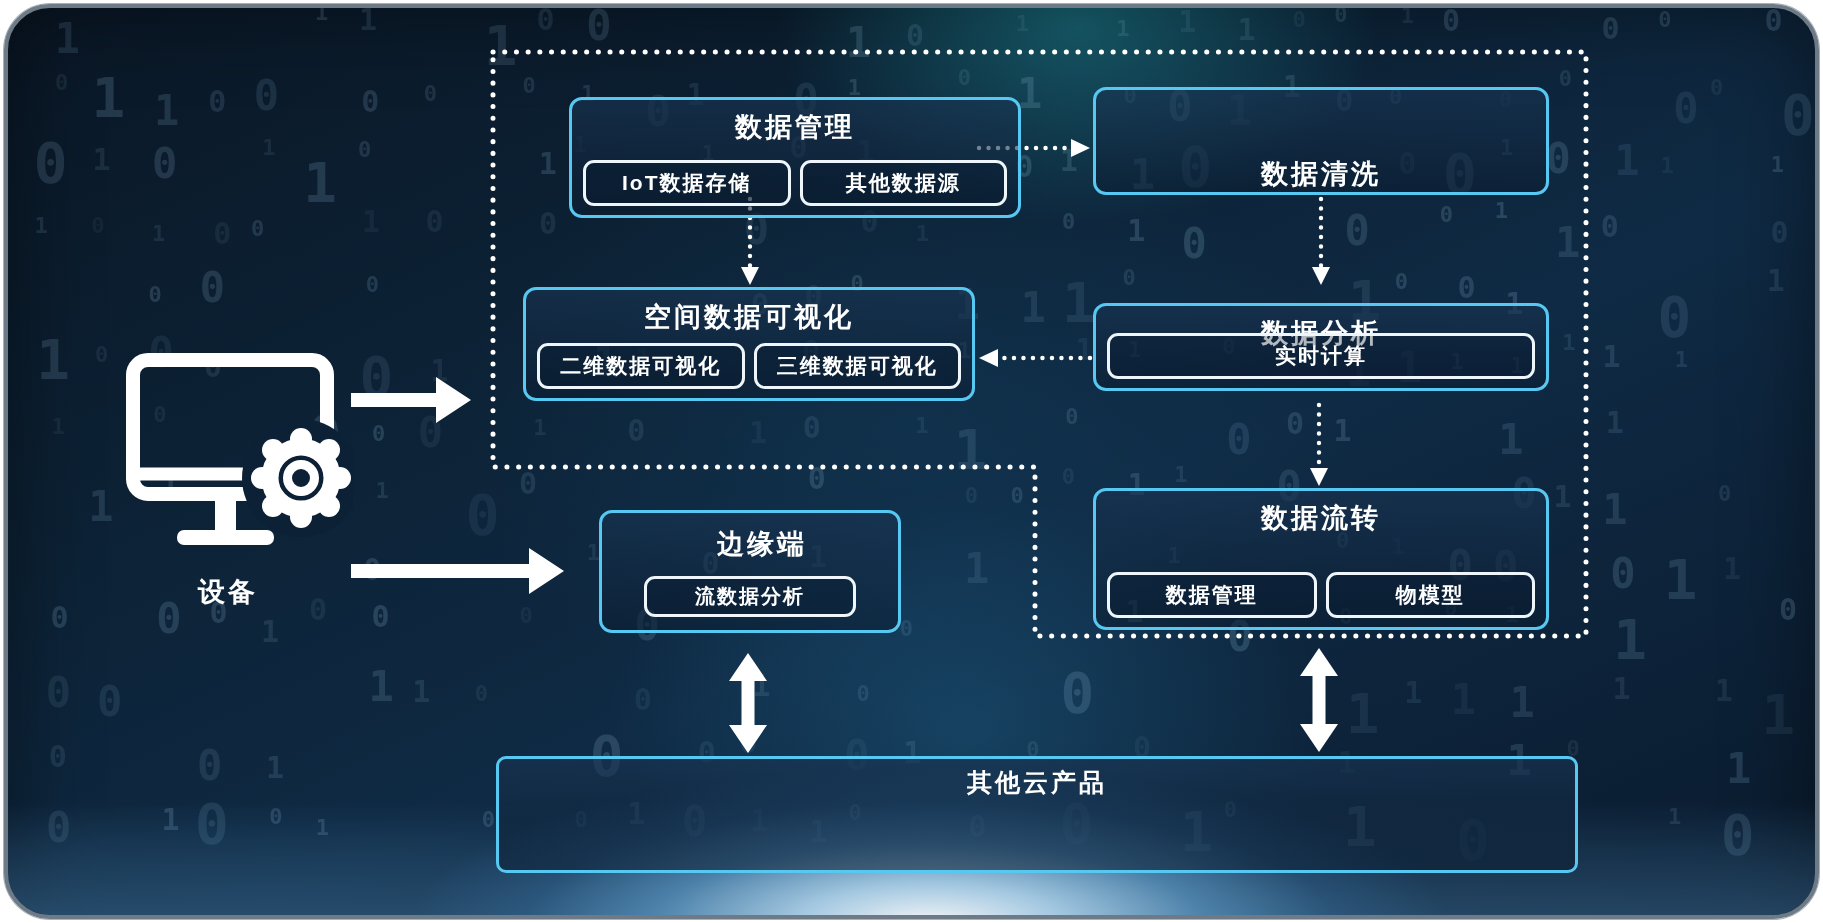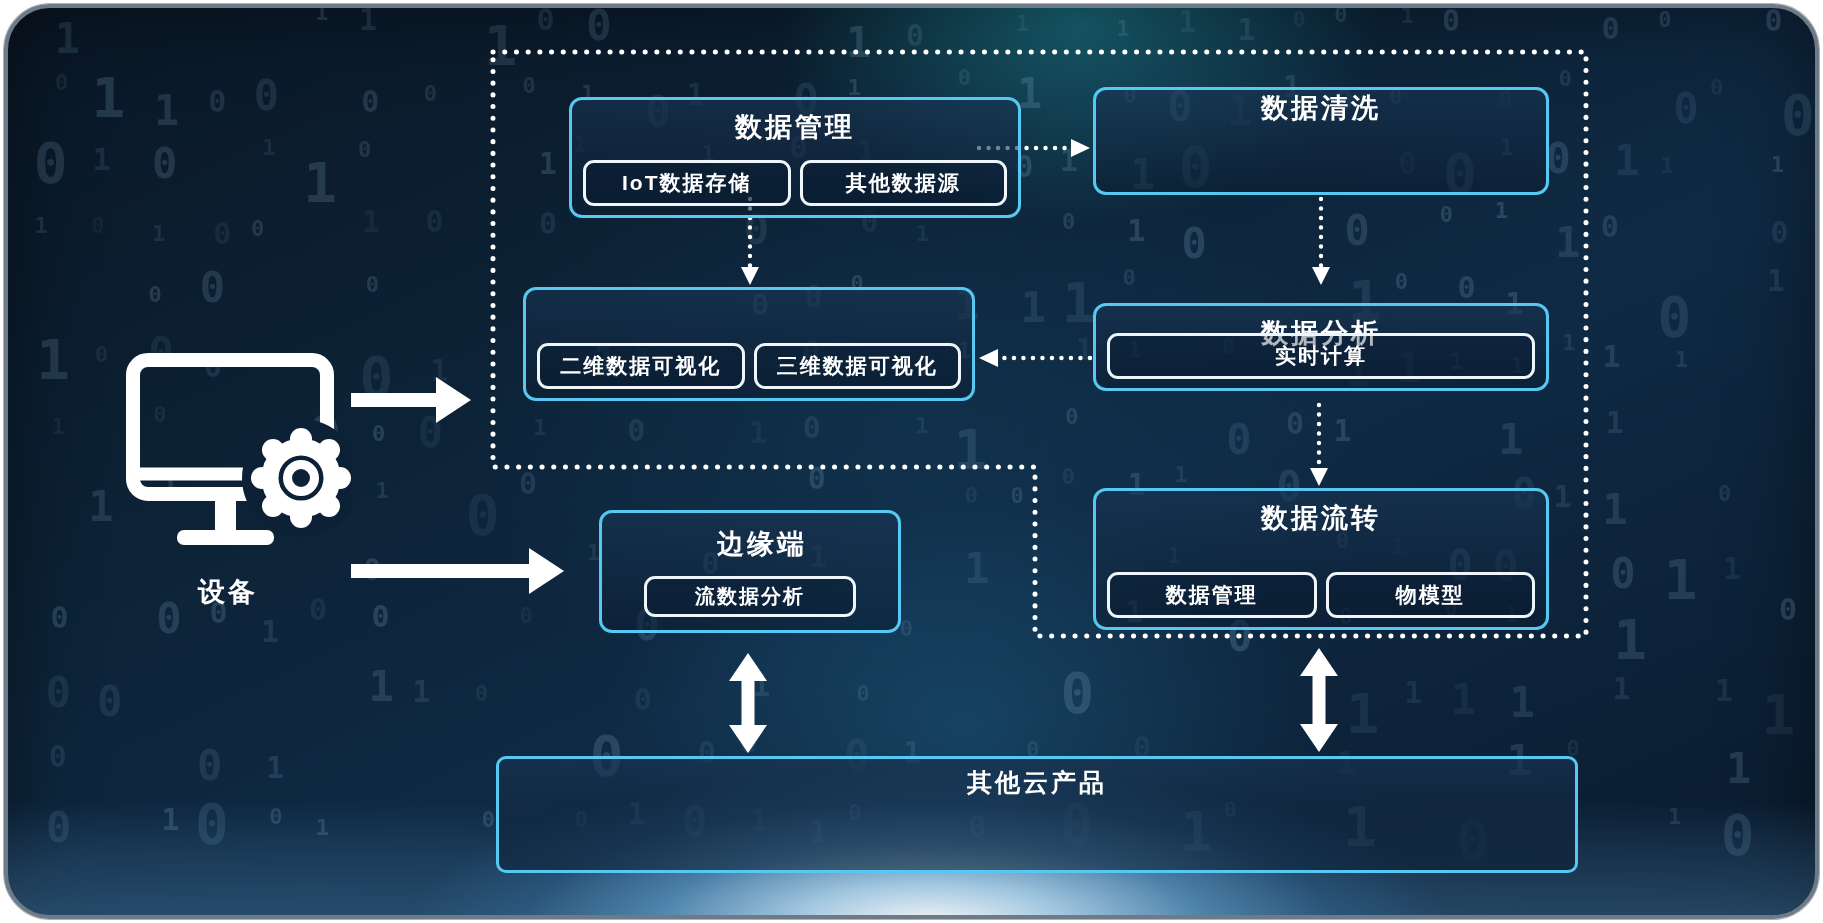--- a/index.html
+++ b/index.html
@@ -55,21 +55,21 @@
     position:absolute;box-sizing:border-box;
     border:3px solid var(--node-border);
     border-radius:13px;
     background:linear-gradient(180deg, rgba(25,52,82,.62) 0%, rgba(10,28,48,.55) 100%);
     z-index:4;
   }
   .node-title{
     text-align:center;font-weight:bold;font-size:27px;letter-spacing:3px;
     padding-top:9px;white-space:nowrap;
   }
-  .node.center-title{display:flex;align-items:flex-start;justify-content:center;}
+  .node.center-title{display:flex;align-items:flex-end;justify-content:center;}
   .node.center-title .node-title{padding-top:0;}
   .chip-row{
     position:absolute;left:11px;right:11px;bottom:9px;
     display:flex;gap:9px;justify-content:center;
   }
   .chip{
     box-sizing:border-box;flex:1;height:46px;
     border:3px solid var(--chip-border);border-radius:11px;
     background:rgba(8,24,42,.30);
     display:flex;align-items:center;justify-content:center;
@@ -404,20 +404,21 @@
         <div class="chip">IoT数据存储</div>
         <div class="chip">其他数据源</div>
       </div>
     </div>
 
     <div class="node center-title" style="left:1085px;top:79px;width:456px;height:108px;">
       <div class="node-title">数据清洗</div>
     </div>
 
     <div class="node" style="left:515px;top:279px;width:452px;height:114px;">
+      <div class="node-title">空间数据可视化</div>
       <div class="chip-row">
         <div class="chip">二维数据可视化</div>
         <div class="chip">三维数据可视化</div>
       </div>
     </div>
 
     <div class="node" style="left:1085px;top:279px;width:456px;height:88px;margin-top:16px;">
       <div class="node-title">数据分析</div>
       <div class="chip-row">
         <div class="chip">实时计算</div>

